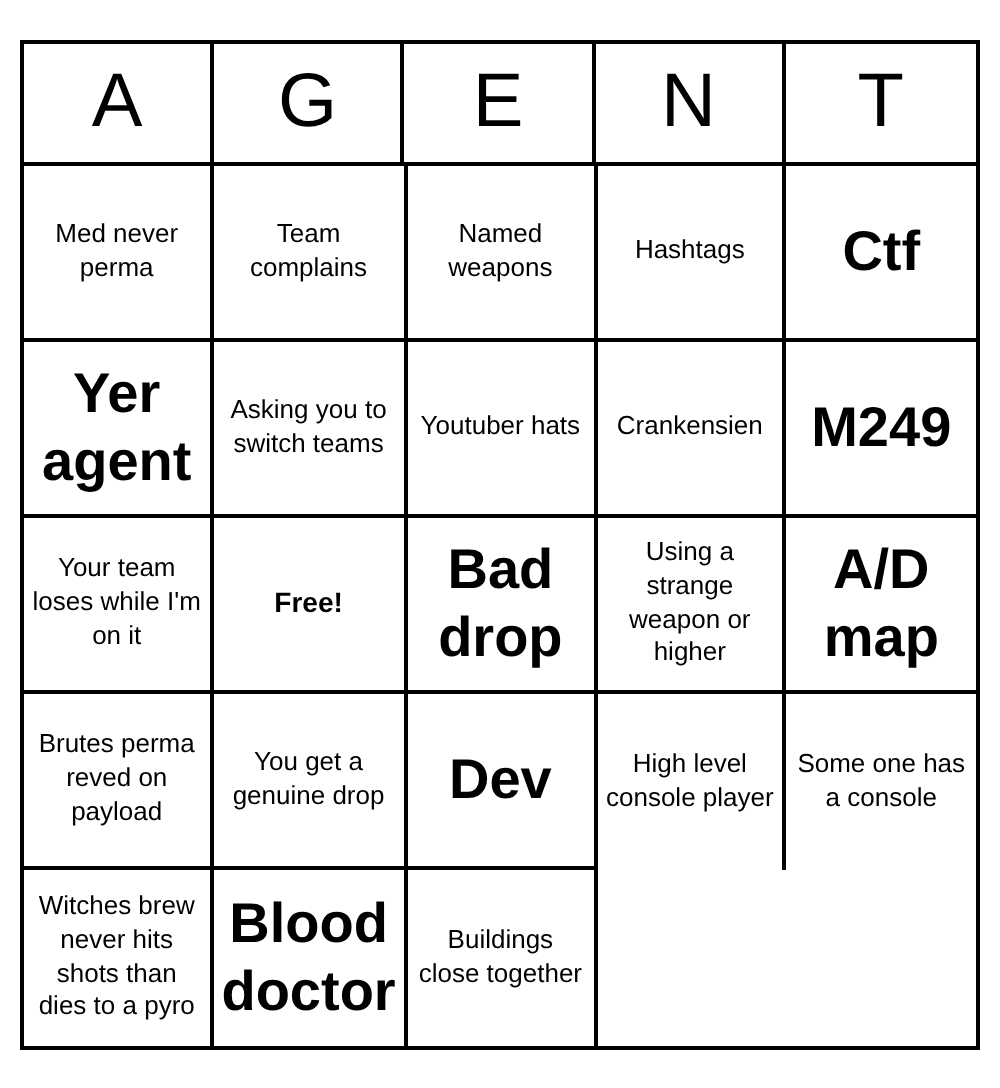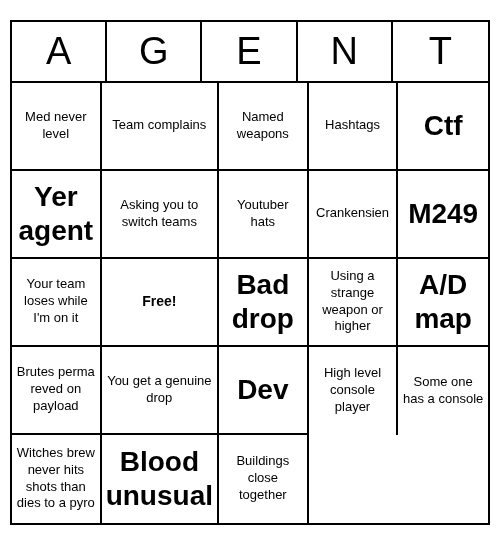--- a/index.html
+++ b/index.html
@@ -88,21 +88,21 @@
 <div class="bingo-card">
   <div class="bingo-header">
   <div class="bingo-header-cell">A</div>
       <div class="bingo-header-cell">G</div>
       <div class="bingo-header-cell">E</div>
       <div class="bingo-header-cell">N</div>
       <div class="bingo-header-cell">T</div>
     </div>
   <div class="bingo-grid">
   <div class="bingo-cell">
-        <span class="cell-text">Med never level</span>
+        <span class="cell-text">Med never perma</span>
       </div>
       <div class="bingo-cell">
         <span class="cell-text">Team complains</span>
       </div>
       <div class="bingo-cell">
         <span class="cell-text">Named weapons</span>
       </div>
       <div class="bingo-cell">
         <span class="cell-text">Hashtags</span>
       </div>
@@ -151,19 +151,19 @@
       <div class="bingo-cell">
         <span class="cell-text">High level console player</span>
       </div>
       <div class="bingo-cell">
         <span class="cell-text">Some one has a console</span>
       </div>
       <div class="bingo-cell">
         <span class="cell-text">Witches brew never hits shots than dies to a pyro</span>
       </div>
       <div class="bingo-cell large-text">
-        <span class="cell-text">Blood unusual</span>
+        <span class="cell-text">Blood doctor</span>
       </div>
       <div class="bingo-cell">
         <span class="cell-text">Buildings close together</span>
       </div>
     </div>
 </div>
 
 </body></html>

